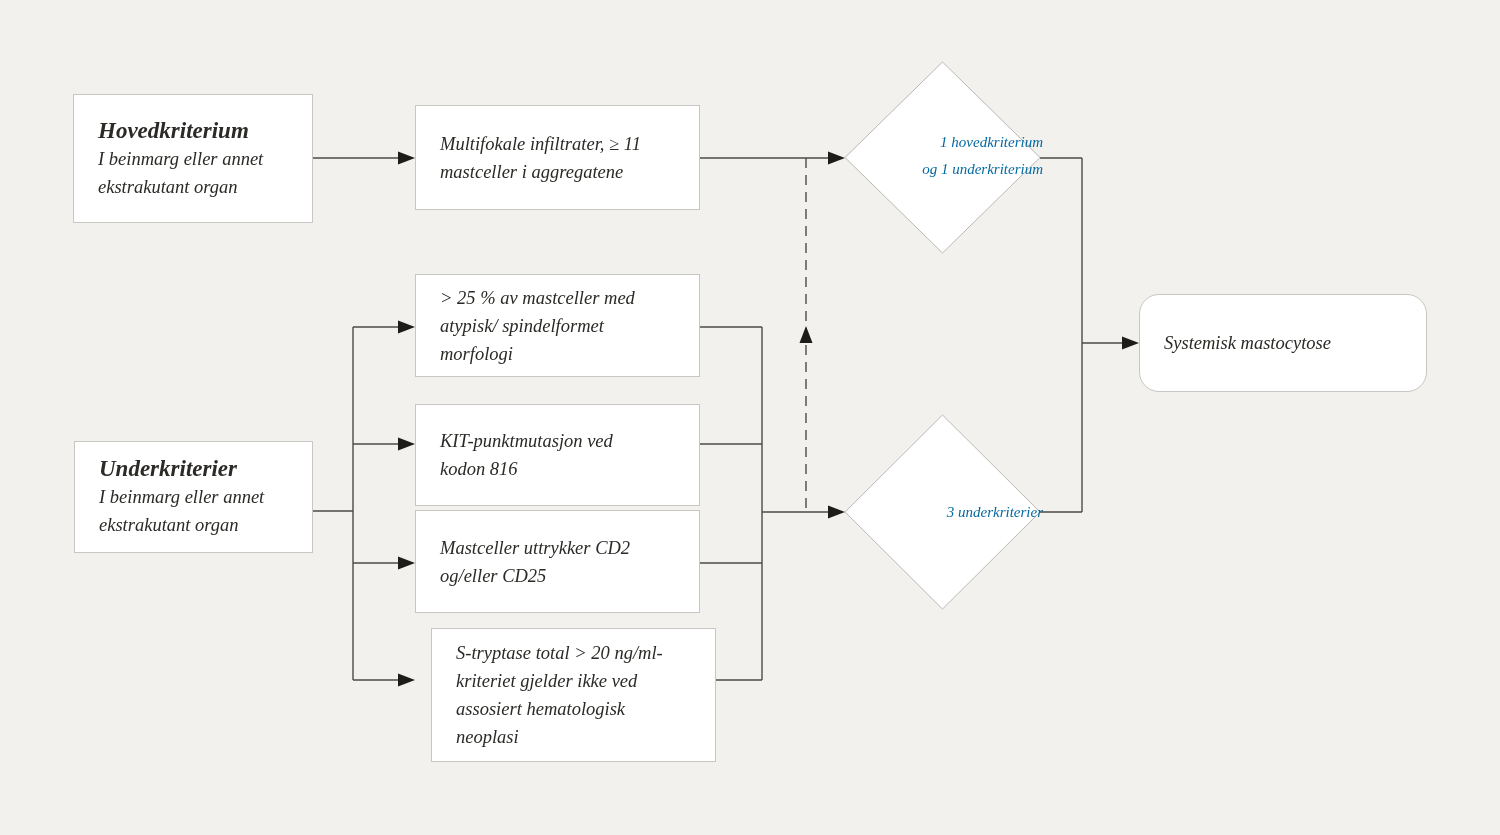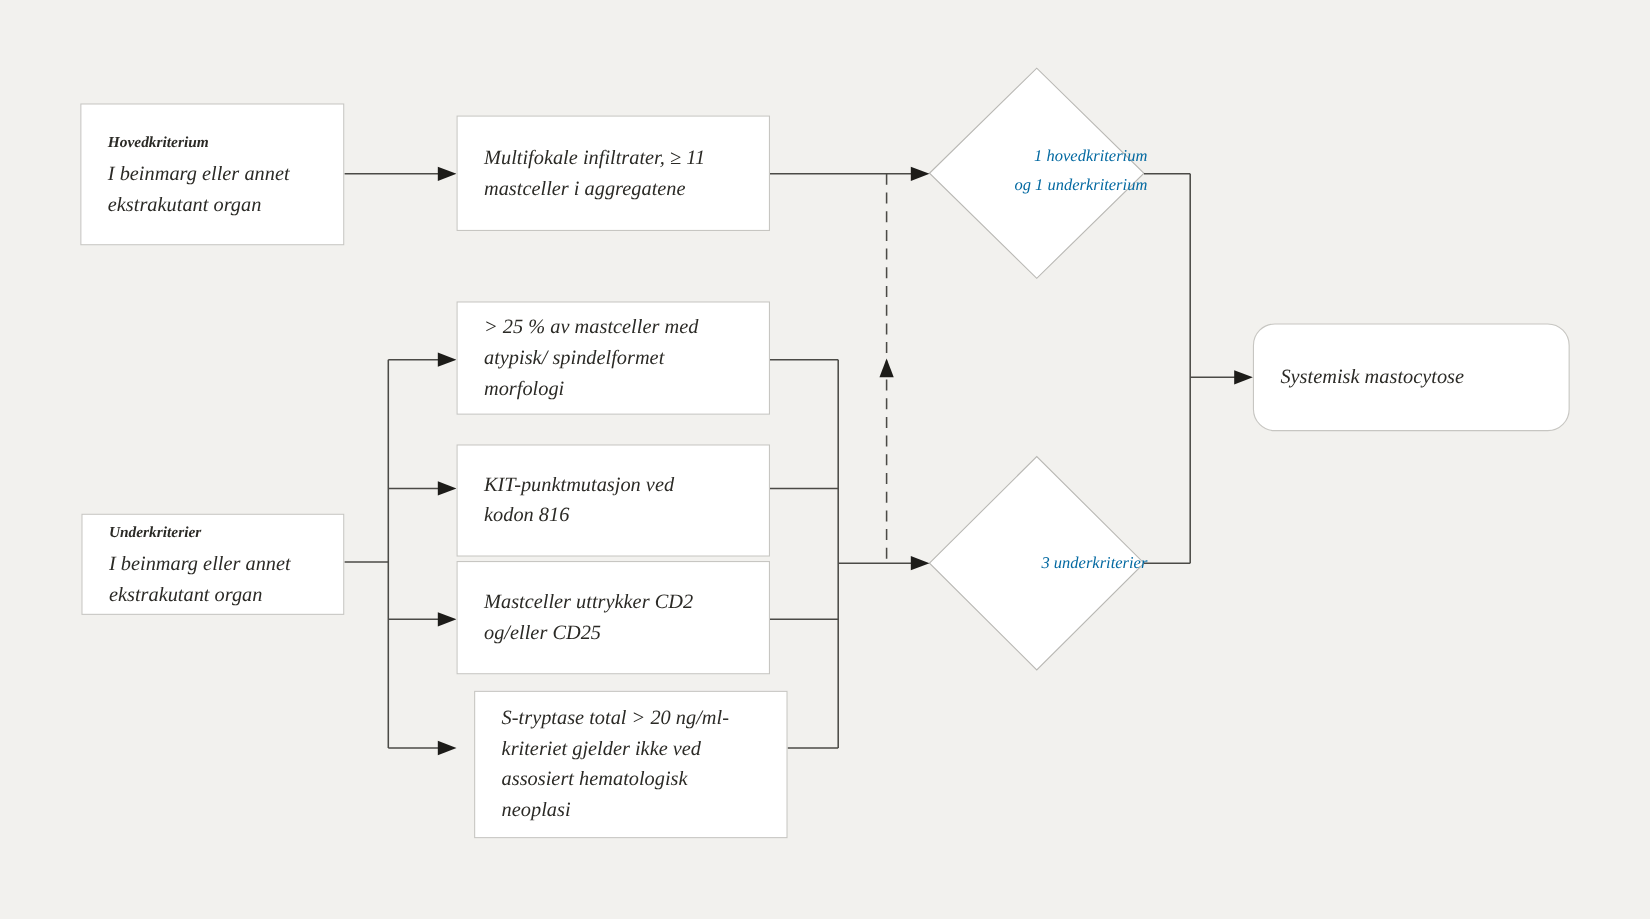--- a/index.html
+++ b/index.html
@@ -28,21 +28,21 @@
     box-sizing: border-box;
     display: flex;
     flex-direction: column;
     justify-content: center;
     padding: 0 8px 0 24px;
     color: #2b2a26;
   }
   .node .title {
     font-style: italic;
     font-weight: bold;
-    font-size: 14px;
+    font-size: 23px;
     line-height: 28px;
     white-space: pre-line;
   }
   .node .body {
     font-style: italic;
     font-size: 18.5px;
     line-height: 28px;
     white-space: pre-line;
   }
   .diamond-label {
@@ -50,21 +50,21 @@
     text-align: right;
     font-style: italic;
     font-size: 15px;
     line-height: 27px;
     color: #0369a1;
     white-space: pre-line;
   }
   
   #node-hovedkriterium   { left: 73px;   top: 94px;  width: 240px; height: 129px; }
   #node-multifokale      { left: 415px;  top: 105px; width: 285px; height: 105px; }
-  #node-underkriterier   { left: 74px;   top: 467px; width: 239px; height: 92px; }
+  #node-underkriterier   { left: 74px;   top: 441px; width: 239px; height: 112px; }
   #node-krit1            { left: 415px;  top: 274px; width: 285px; height: 103px; }
   #node-krit2            { left: 415px;  top: 392px; width: 285px; height: 102px; margin-top: 12px; }
   #node-krit3            { left: 415px;  top: 510px; width: 285px; height: 103px; }
   #node-krit4            { left: 431px;  top: 628px; width: 285px; height: 134px; }
   #node-result           { left: 1139px; top: 294px; width: 288px; height: 98px; border-radius: 20px;  }
   #label-decision-main   { left: 842px;  top: 129px; width: 201px; }
   #label-decision-minor  { left: 842px;  top: 499px; width: 201px; }
 </style>
 </head>
 <body>

